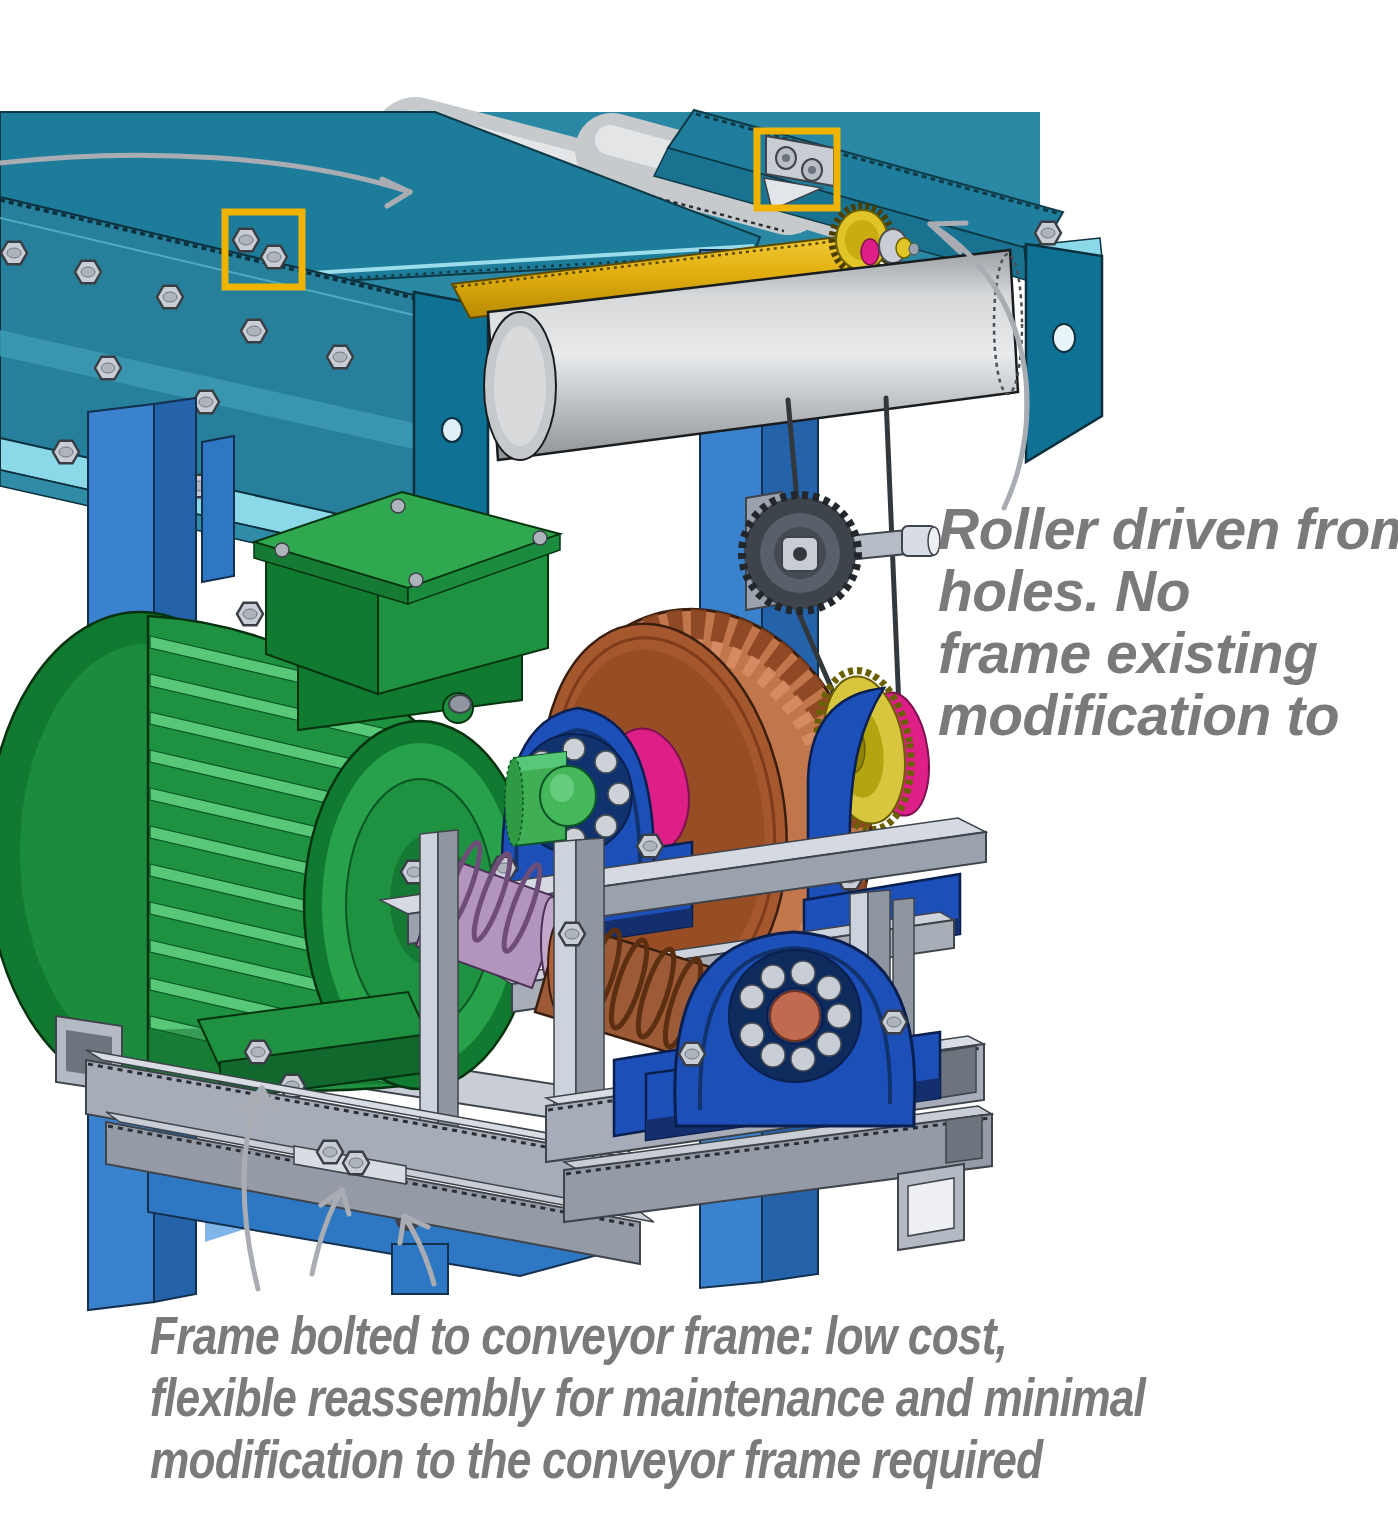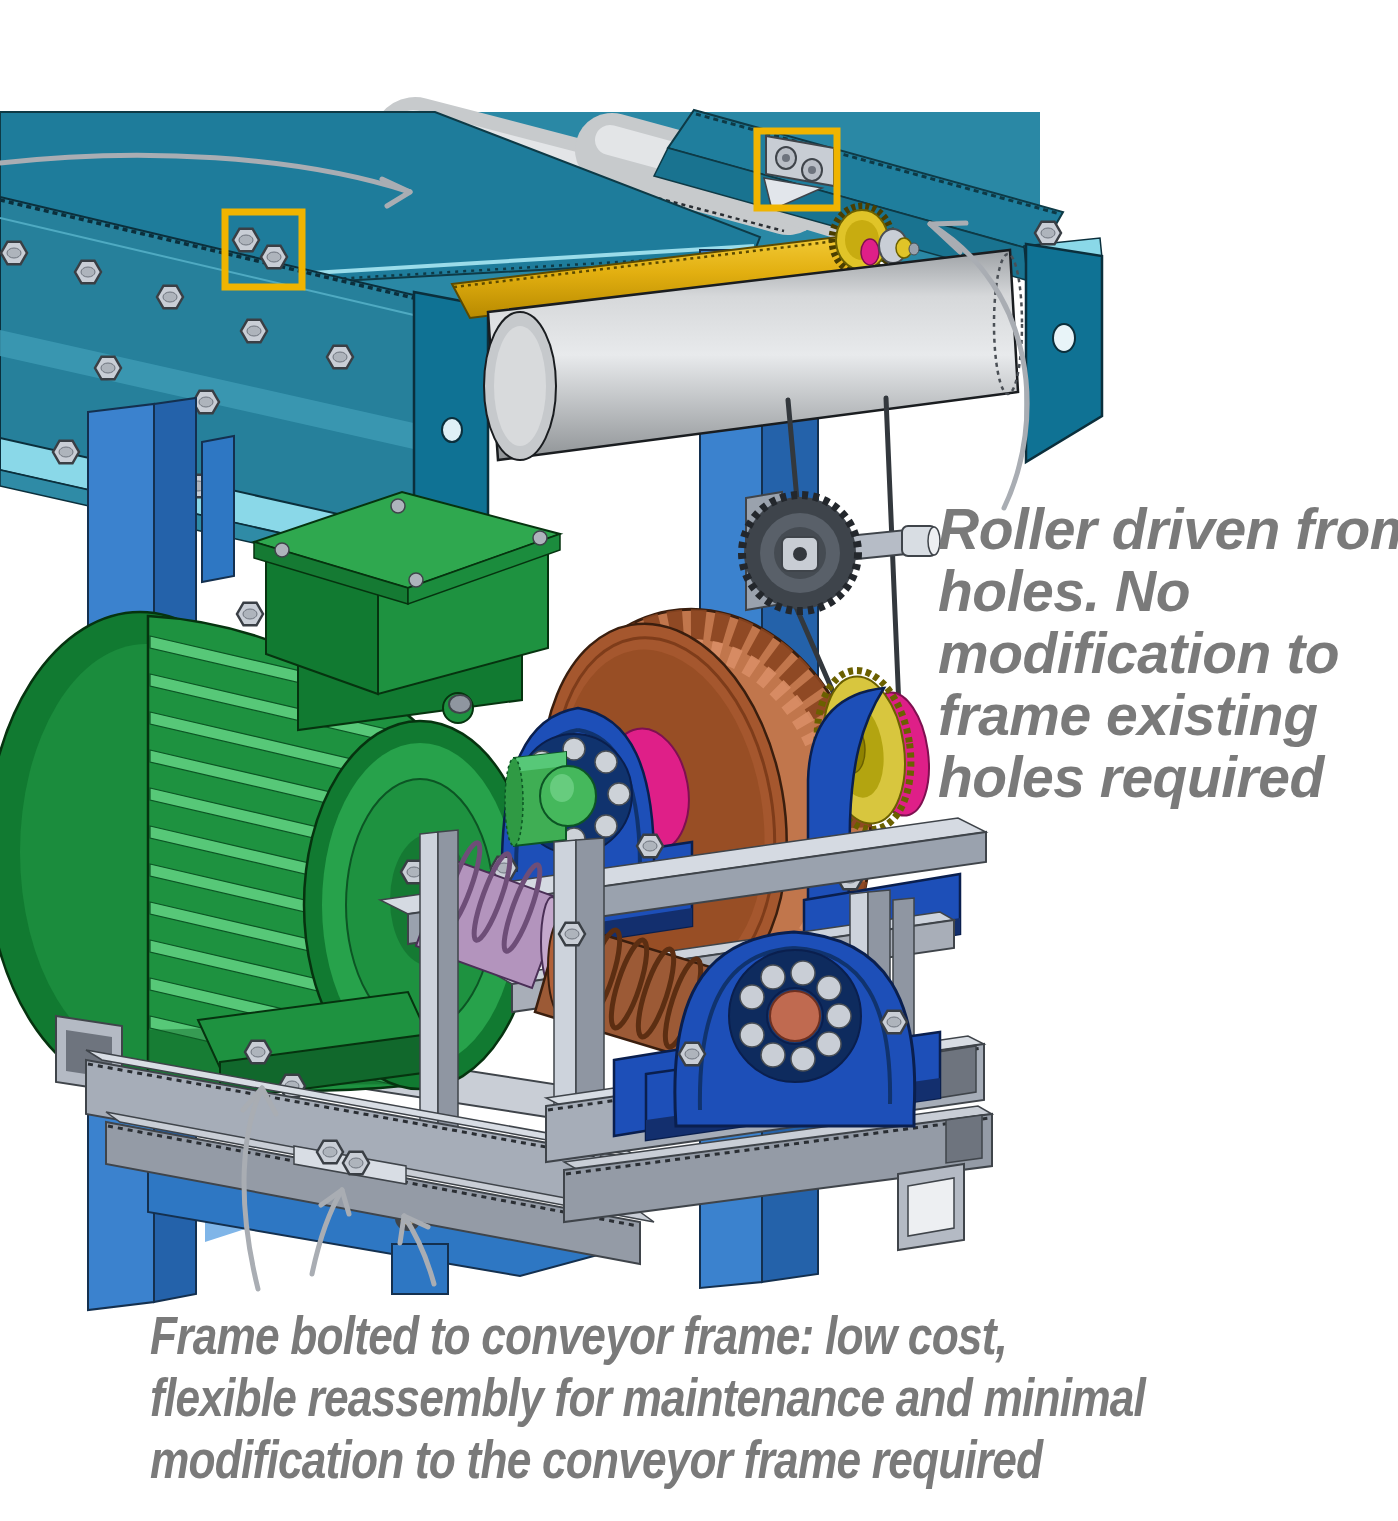--- a/index.html
+++ b/index.html
@@ -376,23 +376,22 @@
   <path d="M312,1274 C320,1236 330,1210 342,1190"></path>
   <path d="M342,1190 L321,1205 M342,1190 L349,1214"></path>
   <path d="M434,1284 C428,1262 420,1240 404,1216"></path>
   <path d="M404,1216 L400,1243 M404,1216 L428,1227"></path>
 </g>
 </svg>
 
 <div class="note note-right">
   <div>Roller driven from</div>
   <div>holes. No</div>
+  <div>frame existing</div>
   <div>modification to</div>
-  <div>frame existing</div>
-  <div>holes required</div>
 </div>
 
 <div class="note note-bottom">
   <div>Frame bolted to conveyor frame: low cost,</div>
   <div>flexible reassembly for maintenance and minimal</div>
   <div>modification to the conveyor frame required</div>
 </div>
 </div>
 
 </body></html>

